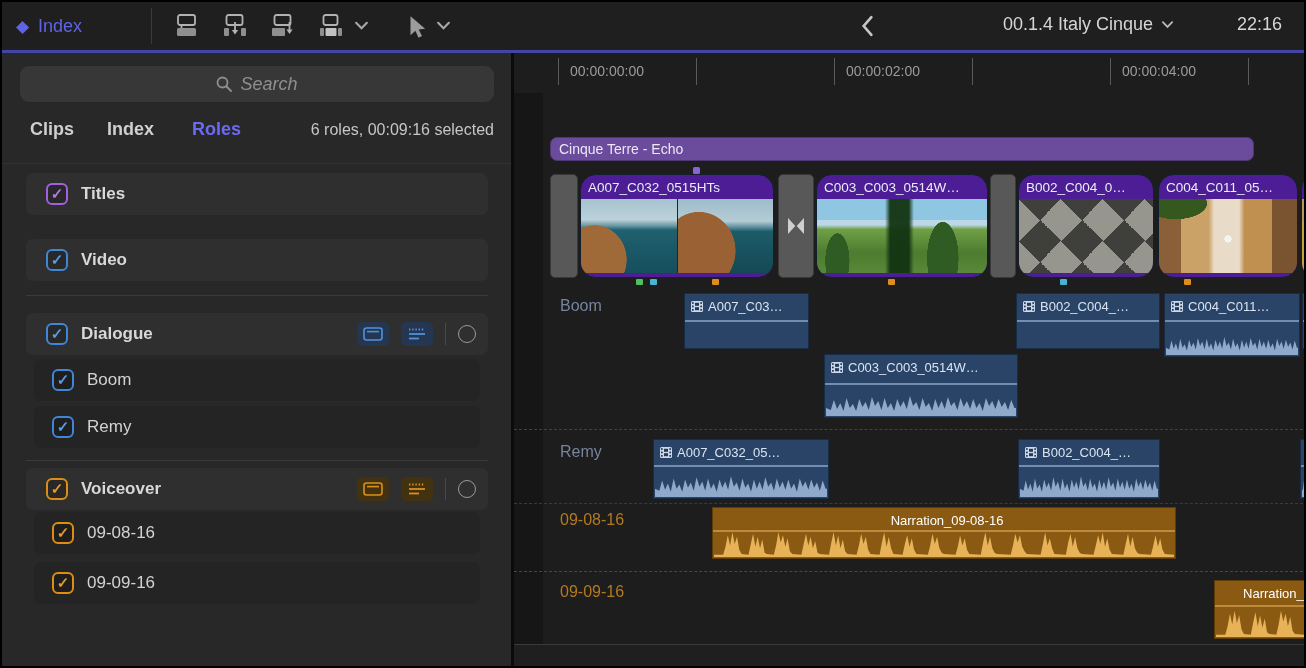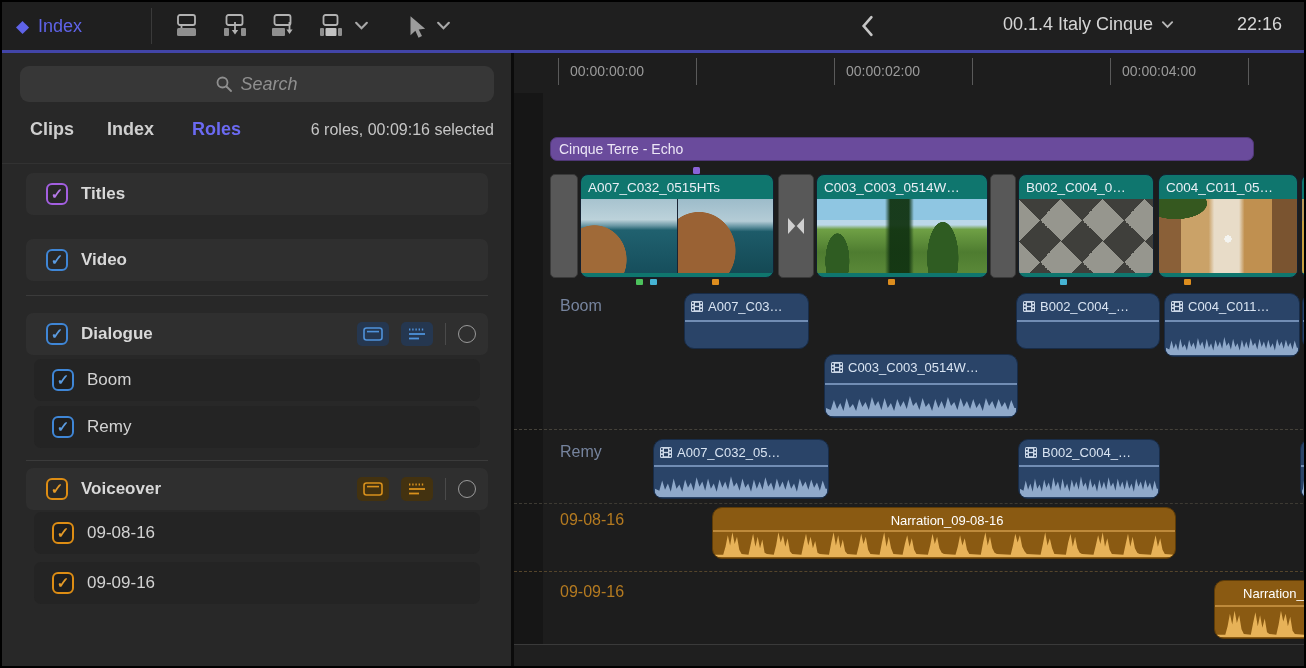--- a/index.html
+++ b/index.html
@@ -55,21 +55,21 @@
   
   .prestart { position:absolute; left:0; top:40px; width:29px; height:552px; background:#161616; }
   .ruler { position:absolute; left:0; top:0; width:794px; height:40px; }
   .tick { position:absolute; top:5px; width:1px; height:27px; background:#5a5a5a; }
   .tick-label { position:absolute; top:10px; font-size:14px; color:#9b9b9b; }
   .dashed-sep { position:absolute; left:0; width:794px; border-top:1px dashed #45423a; }
 
   .title-clip { position:absolute; left:36px; top:84px; width:704px; height:24px; background:#6a4b9c; border:1px solid #4f3776; border-radius:7px; color:#ece6f6; font-size:14px; display:flex; align-items:center; padding-left:8px; }
   .marker { position:absolute; width:7px; height:7px; border-radius:1.5px; }
 
-  .vclip { position:absolute; top:121px; height:104px; background:#0f766e; border:1px solid #15202f; border-radius:8px; overflow:hidden; }
+  .vclip { position:absolute; top:121px; height:104px; background:#4c1d95; border:1px solid #15202f; border-radius:16px; overflow:hidden; }
   .vclip .vname { height:24px; display:flex; align-items:center; padding-left:7px; font-size:13.5px; color:#e9eef5; white-space:nowrap; }
   .vclip .thumbs { position:absolute; left:0; right:0; top:24px; bottom:4px; display:flex; }
   .frame { flex:1; }
   .transition { position:absolute; top:121px; height:104px; background:#585858; border:1px solid #3a3a3a; border-radius:5px; display:flex; align-items:center; justify-content:center; }
   .transition svg { width:22px; height:22px; }
   .conn-tick { position:absolute; top:226px; width:7px; height:6px; border-radius:1px; }
 
   .thumb-a { background:
       radial-gradient(58px 62px at 14% 82%, #a06a38 0 55%, rgba(0,0,0,0) 56%),
       linear-gradient(180deg,#a7c3cf 0%,#bcd2da 28%,#6b98a5 36%,#20616f 42%,#164e5c 100%); }
@@ -87,21 +87,21 @@
   .thumb-c004 { background:
       radial-gradient(5px 5px at 50% 54%, #f4f4f0 0 70%, rgba(0,0,0,0) 75%),
       radial-gradient(52px 26px at 12% 6%, #35581f 0 60%, rgba(0,0,0,0) 61%),
       linear-gradient(90deg,#8a6038 0 16%,#caa268 16% 36%,#e8dcc8 40% 58%,#c09050 62% 82%,#7a5430 82% 100%); }
   .thumb-sliver { background:linear-gradient(180deg,#b89858 0 30%,#c8a040 30% 100%); }
 
   .lane-label { position:absolute; font-size:16px; }
   .lane-label.blue { color:#76849e; }
   .lane-label.orange { color:#b47a20; }
 
-  .aclip { position:absolute; background:#2a4468; border:1px solid #182c48; border-radius:10px; overflow:hidden; }
+  .aclip { position:absolute; background:#2a4468; border:1px solid #182c48; border-radius:0; overflow:hidden; }
   .aclip .aname { display:flex; align-items:center; gap:5px; padding:5px 0 0 6px; font-size:13px; color:#d9e4f2; white-space:nowrap; }
   .aclip .aline { position:absolute; left:0; right:0; height:2px; background:#7e9ac2; opacity:.85; }
   .aclip svg.wf { position:absolute; left:1px; right:1px; bottom:1px; width:calc(100% - 2px); fill:#8fa9ca; }
   .aclip.orange { background:#8a5a12; border-color:#5e3c08; }
   .aclip.orange .aname { color:#ffffff;justify-content:center; }
   .aclip.orange .aline { background:#c79343; }
   .aclip.orange svg.wf { fill:#e7b258; }
   .film-ic { width:12px; height:11px; flex:0 0 auto; }
 
   .bottom-line { position:absolute; left:0; top:591px; width:794px; height:1px; background:#3a3a3a; }

